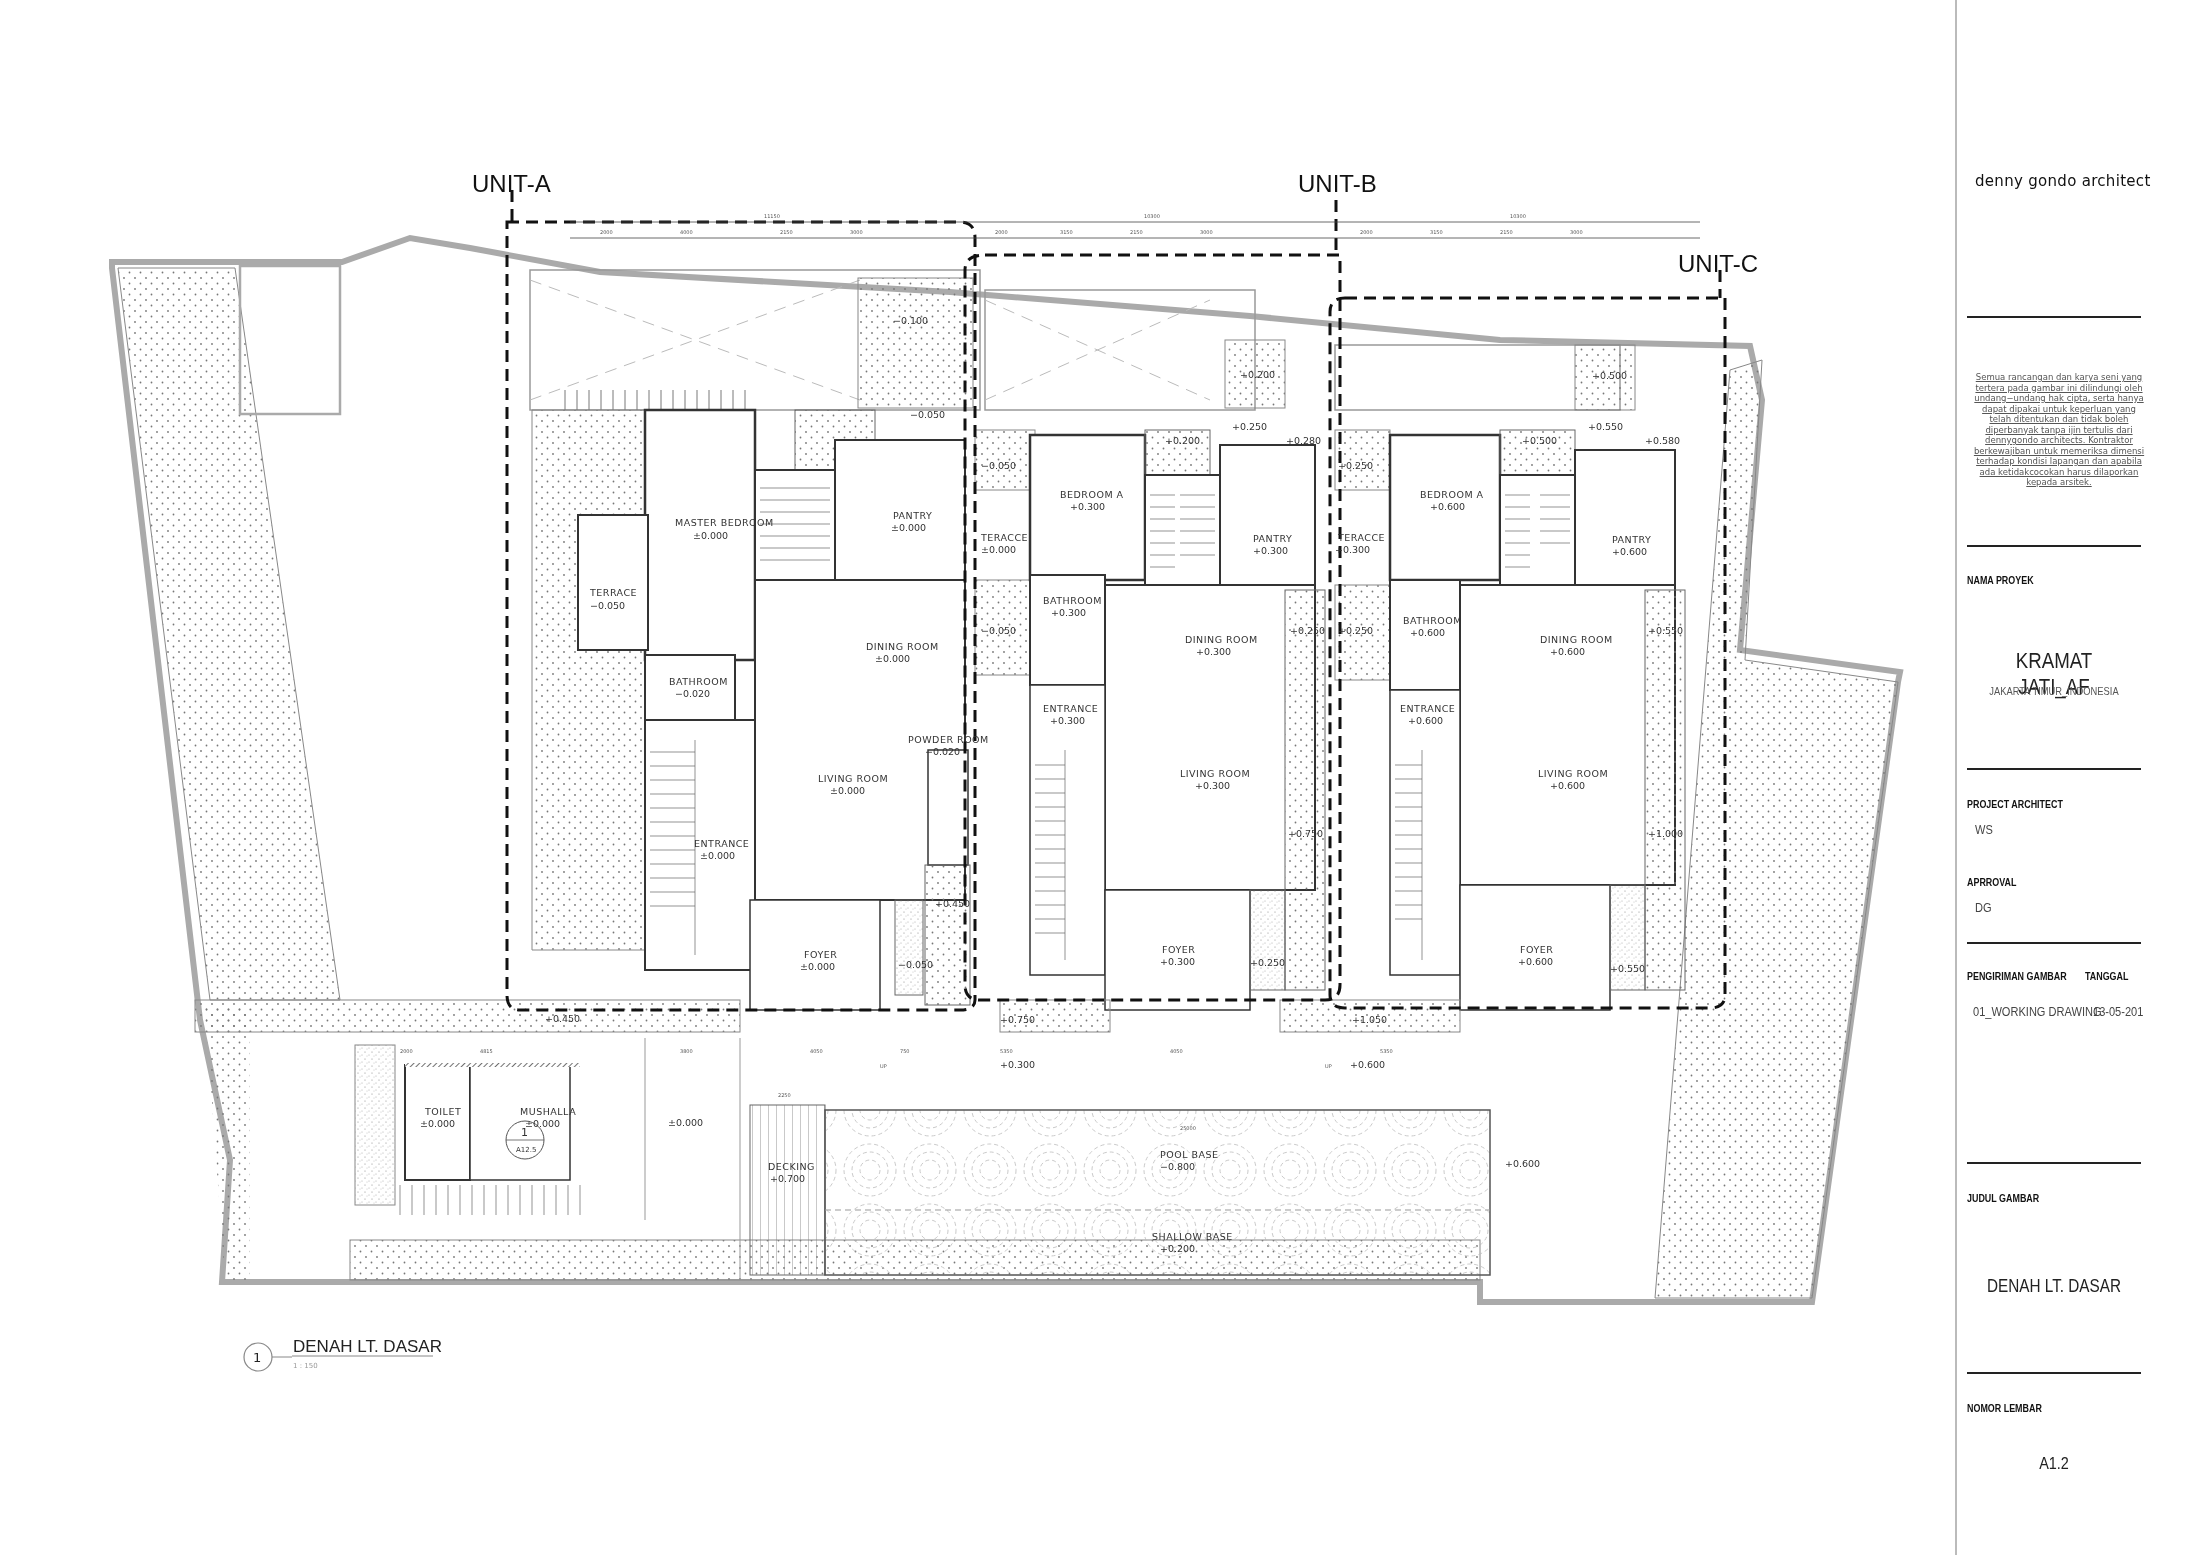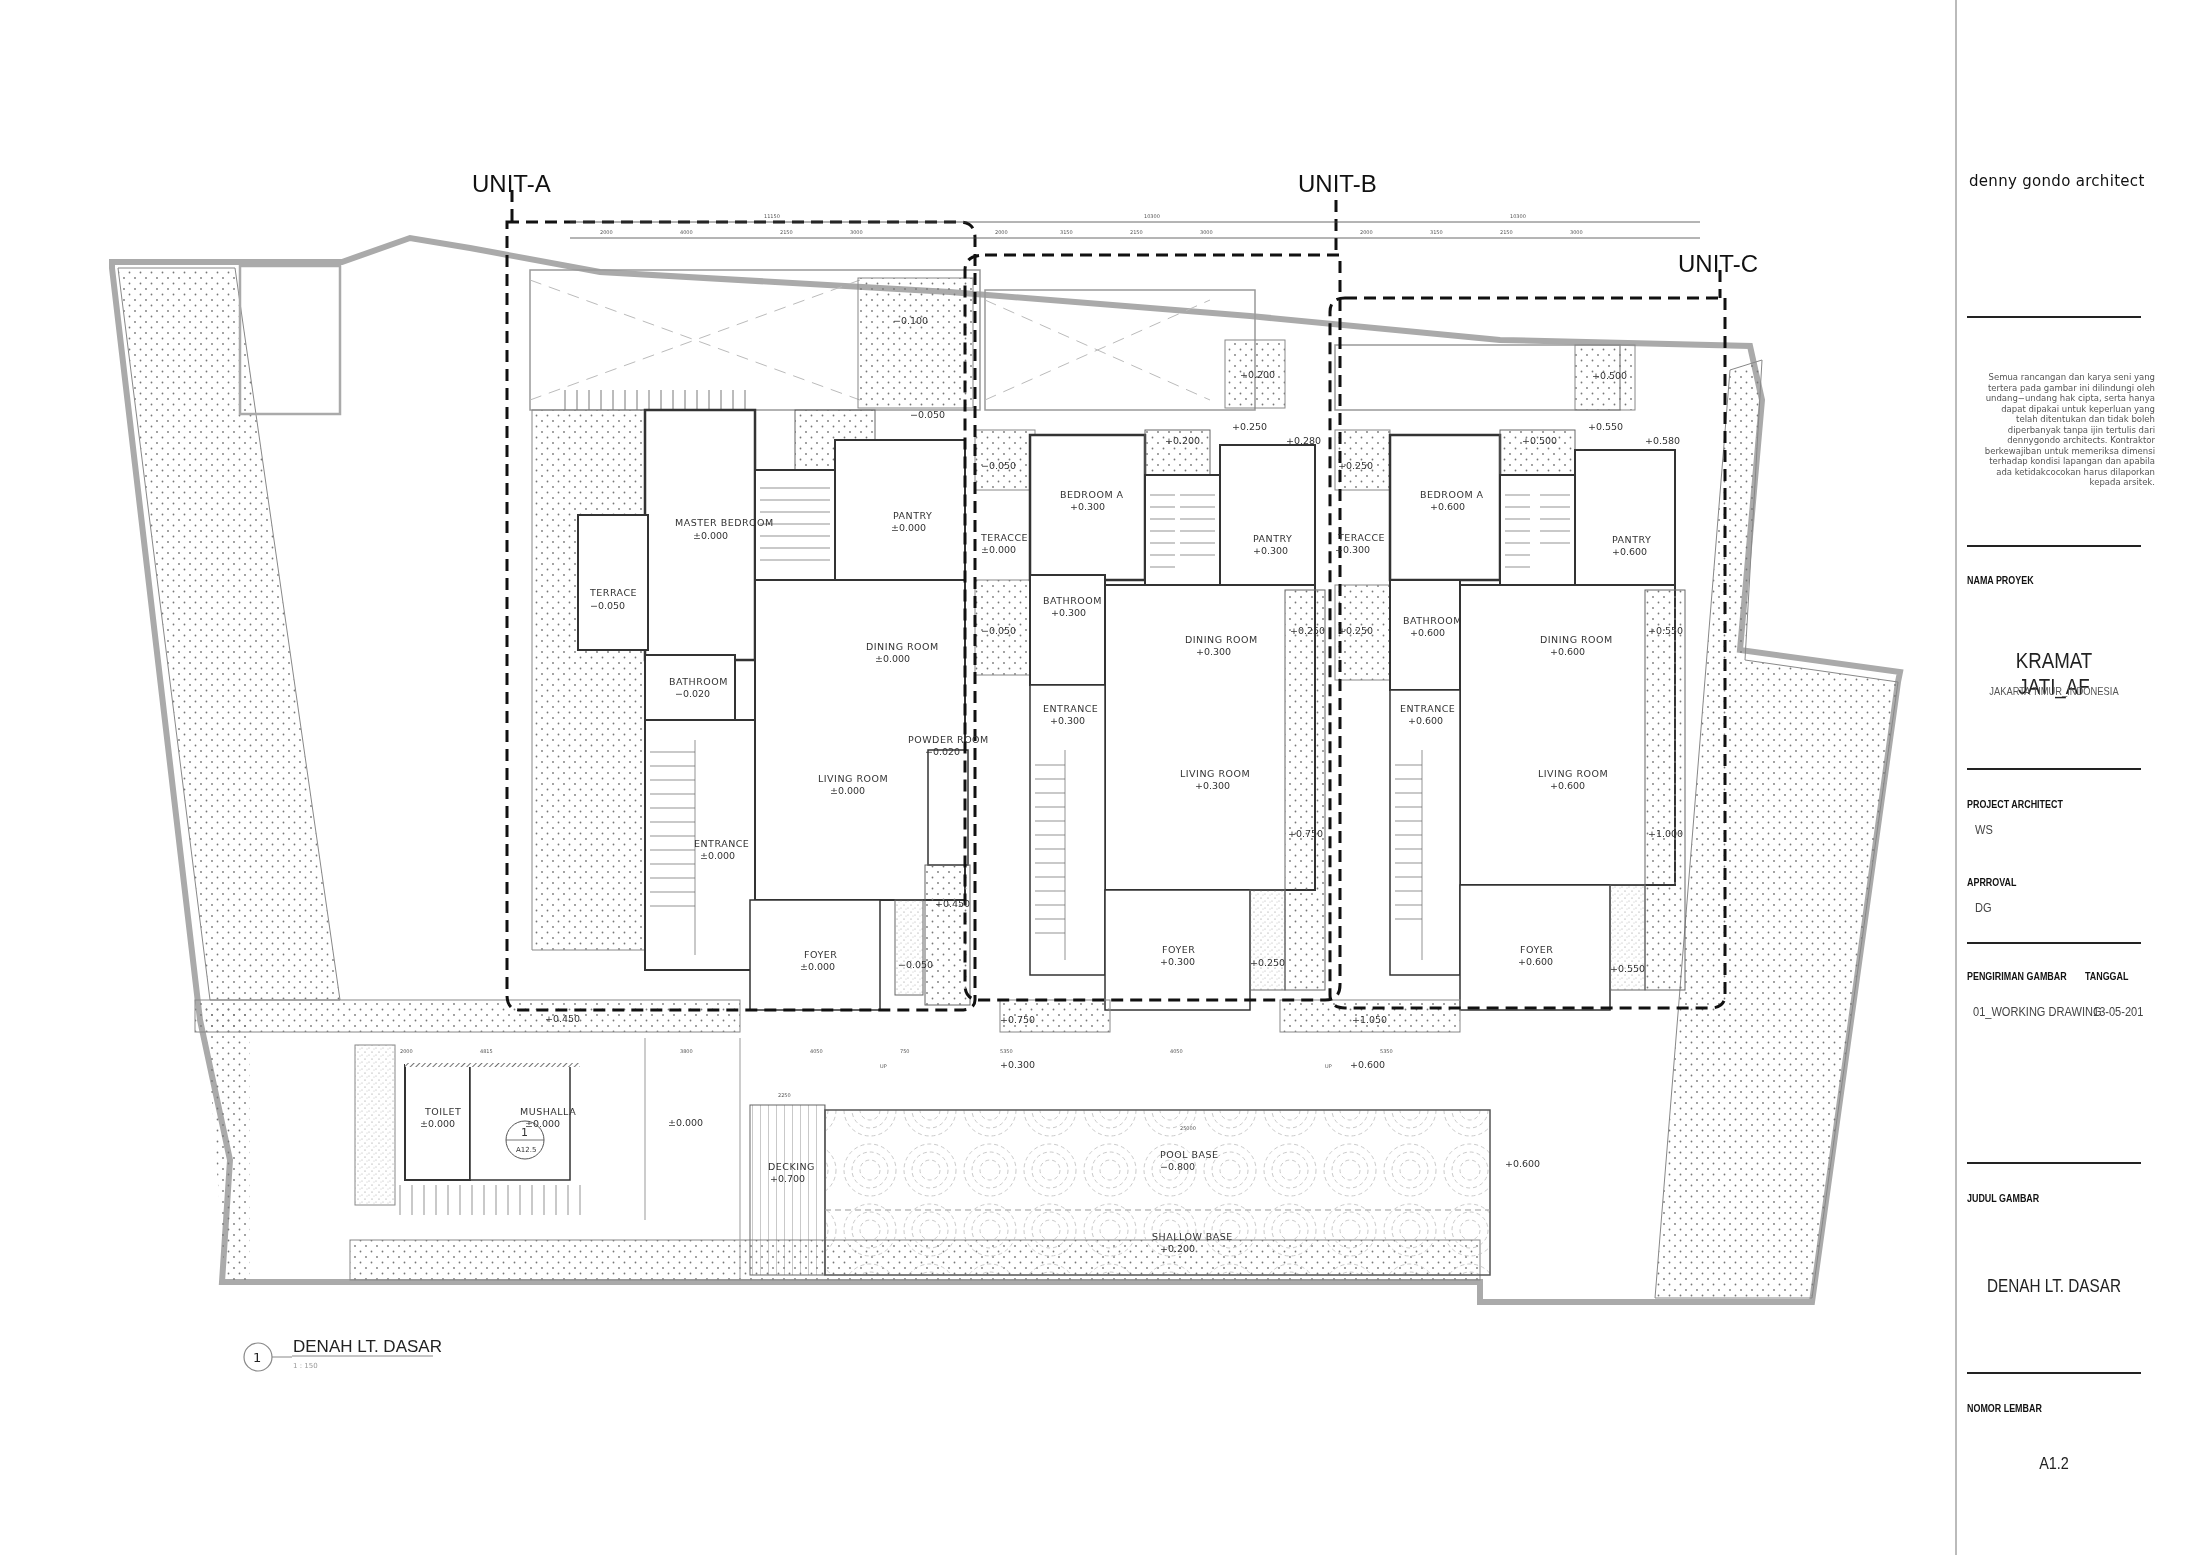--- a/index.html
+++ b/index.html
@@ -1,21 +1,21 @@
 <!DOCTYPE html>
 <html><head>
 <meta charset="utf-8">
 <style>
   html,body{margin:0;padding:0;background:#fff;}
   body{width:2200px;height:1555px;position:relative;overflow:hidden;font-family:"Liberation Sans",sans-serif;color:#222;}
   #plan{position:absolute;left:0;top:0;width:1960px;height:1555px;}
   .tb{position:absolute;left:1955px;top:0;width:245px;height:1555px;border-left:2px solid #bbb;}
-  .tb .firm{position:absolute;left:12px;top:172px;font-family:"DejaVu Sans",sans-serif;font-size:15px;letter-spacing:0.3px;color:#111;}
+  .tb .firm{position:absolute;left:18px;top:172px;font-family:"DejaVu Sans",sans-serif;font-size:15px;letter-spacing:0.3px;color:#111;}
   .tb .rule{position:absolute;left:10px;width:174px;border-top:2px solid #222;}
-  .tb .disclaimer{position:absolute;left:26px;top:372px;width:172px;text-align:right;font-size:8.5px;line-height:10.5px;color:#555;font-family:"DejaVu Sans",sans-serif;}
+  .tb .disclaimer{position:absolute;left:16px;top:372px;width:172px;text-align:center;font-size:8.5px;line-height:10.5px;color:#555;font-family:"DejaVu Sans",sans-serif;text-decoration:underline;}
   .tb .lbl{position:absolute;left:10px;font-size:10.5px;font-weight:bold;color:#111;font-family:"Liberation Sans",sans-serif;transform:scaleX(0.85);transform-origin:left;}
   .tb .val{position:absolute;font-size:13px;color:#444;font-family:"Liberation Sans",sans-serif;transform:scaleX(0.85);transform-origin:left;}
   .tb .big{position:absolute;left:10px;width:174px;text-align:center;color:#222;font-family:"Liberation Sans",sans-serif;}
   svg text{font-family:"DejaVu Sans",sans-serif;}
   .unit-lbl{font-family:"Liberation Sans",sans-serif;font-size:24px;fill:#111;}
   .room{font-size:9.5px;fill:#333;letter-spacing:0.5px;}
   .lvl{font-size:9.5px;fill:#333;}
   .dim{font-size:5px;fill:#555;}
   .title-main{font-family:"Liberation Sans",sans-serif;font-size:17px;fill:#222;}
 </style>

